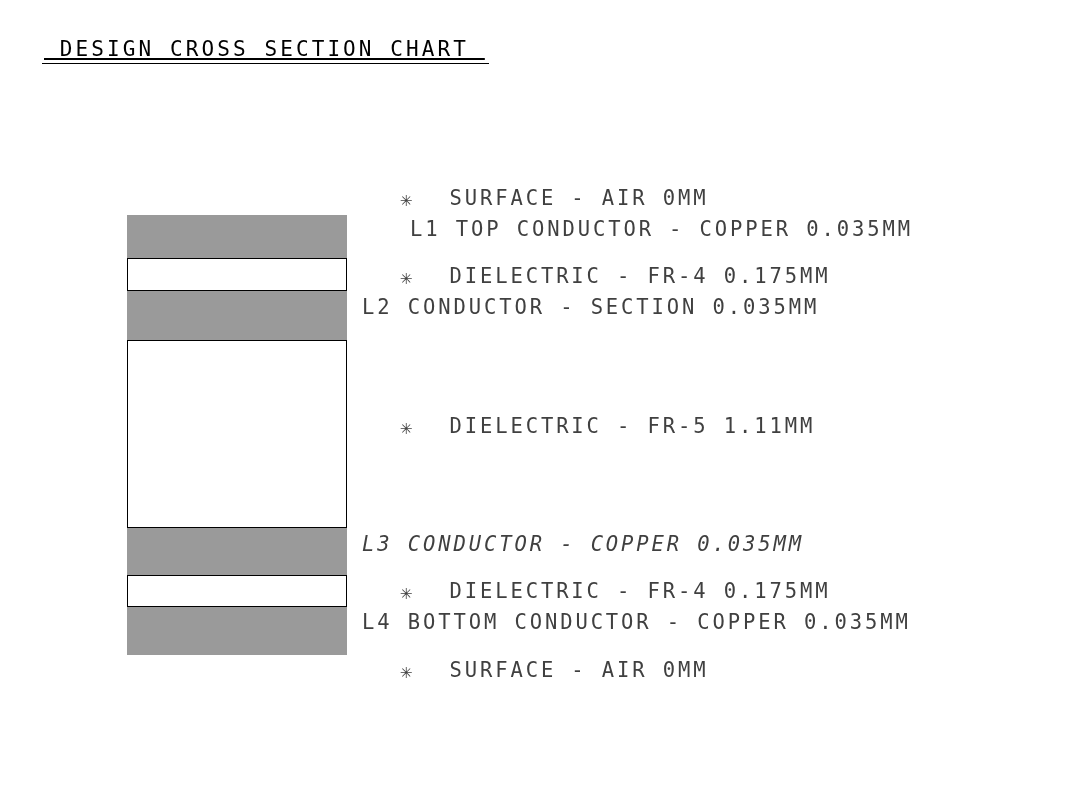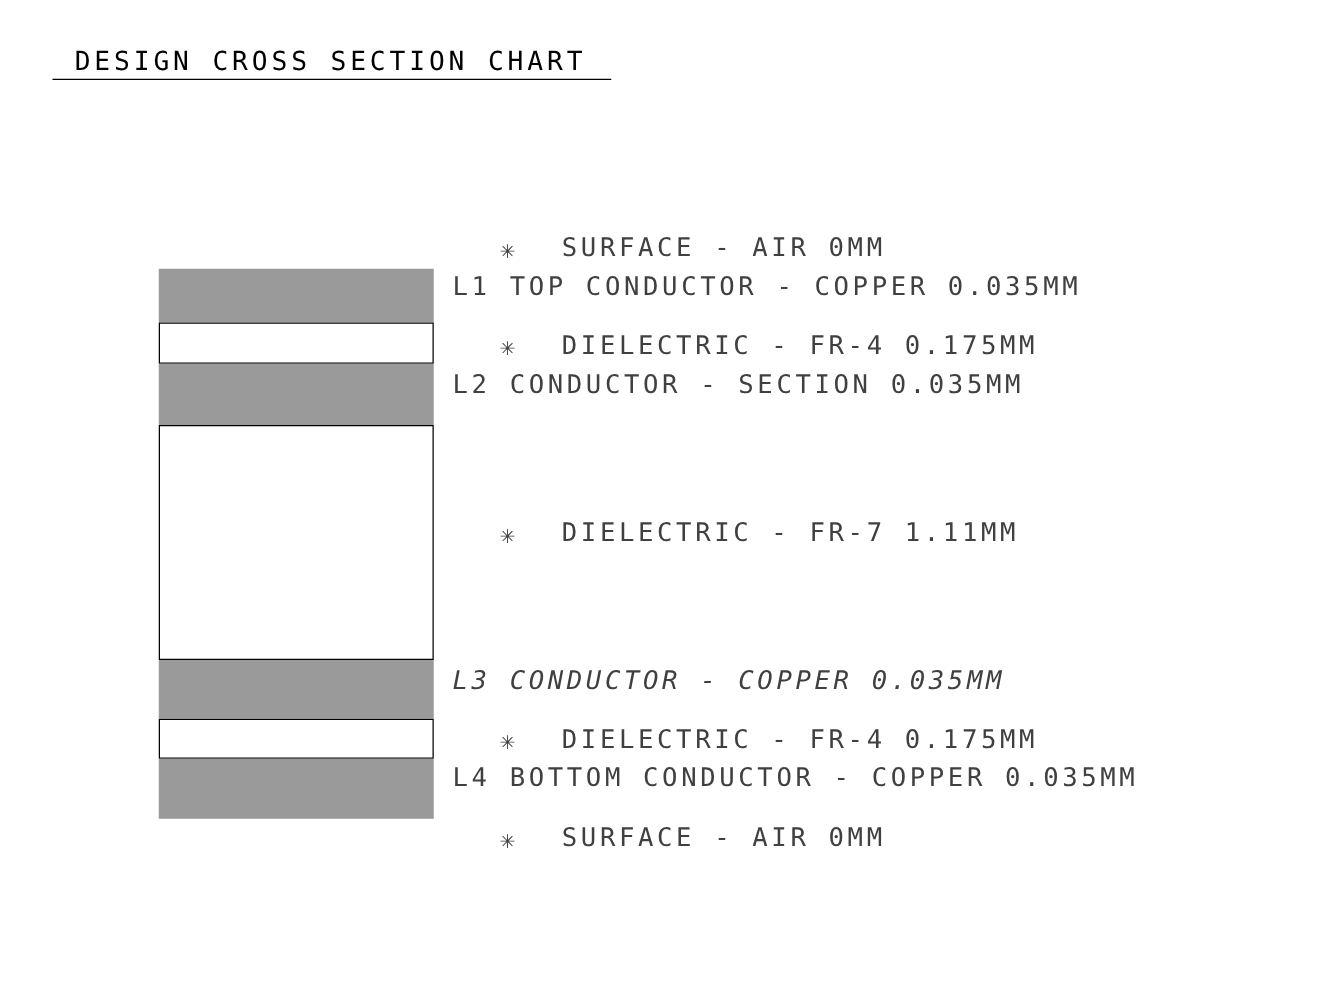--- a/index.html
+++ b/index.html
@@ -27,20 +27,21 @@
   #title-main {
     font-size: 21px;
     letter-spacing: 3.1px;
     white-space: pre;
     line-height: 26px;
     border-bottom: 1.4px solid #000;
     display: inline-block;
     padding-bottom: 1px;
     padding-left: 2px;
     padding-right: 4px;
+    text-decoration: underline;
   }
   #title-sub {
     font-size: 21px;
     letter-spacing: 3.1px;
     white-space: pre;
     line-height: 30px;
     margin-left: 46px;
     display: block;
   }
 
@@ -105,21 +106,21 @@
     <div class="layer dielectric" title="DIELECTRIC - FR-4 0.175MM" style="top: 43px; height: 33px;"></div>
     <div class="layer copper" title="L2 CONDUCTOR - COPPER 0.035MM" style="top: 76px; height: 49px;"></div>
     <div class="layer dielectric" title="DIELECTRIC - FR-4 1.11MM" style="top: 125px; height: 188px;"></div>
     <div class="layer copper" title="L3 CONDUCTOR - COPPER 0.035MM" style="top: 313px; height: 47px;"></div>
     <div class="layer dielectric" title="DIELECTRIC - FR-4 0.175MM" style="top: 360px; height: 32px;"></div>
     <div class="layer copper" title="L4 BOTTOM CONDUCTOR - COPPER 0.035MM" style="top: 392px; height: 48px;"></div>
   </div>
 
 <div id="labels">
     <div class="label-row indented" style="top: 6px;"><span class="ast">✳</span>  <span>SURFACE - AIR 0MM</span></div>
-    <div class="label-row" style="top: 37px;"><span>L1 TOP CONDUCTOR - COPPER 0.035MM</span></div>
+    <div class="label-row" style="top: 37px; margin-left: 48px;"><span>L1 TOP CONDUCTOR - COPPER 0.035MM</span></div>
     <div class="label-row indented" style="top: 84px;"><span class="ast">✳</span>  <span>DIELECTRIC - FR-4 0.175MM</span></div>
     <div class="label-row" style="top: 115px;"><span>L2 CONDUCTOR - SECTION 0.035MM</span></div>
-    <div class="label-row indented" style="top: 234px;"><span class="ast">✳</span>  <span>DIELECTRIC - FR-7 1.11MM</span></div>
+    <div class="label-row indented" style="top: 234px;"><span class="ast">✳</span>  <span>DIELECTRIC - FR-5 1.11MM</span></div>
     <div class="label-row" style="top: 352px; font-style: italic;"><span>L3 CONDUCTOR - COPPER 0.035MM</span></div>
     <div class="label-row indented" style="top: 399px;"><span class="ast">✳</span>  <span>DIELECTRIC - FR-4 0.175MM</span></div>
     <div class="label-row" style="top: 430px;"><span>L4 BOTTOM CONDUCTOR - COPPER 0.035MM</span></div>
     <div class="label-row indented" style="top: 478px;"><span class="ast">✳</span>  <span>SURFACE - AIR 0MM</span></div>
   </div>
 
 </body></html>

